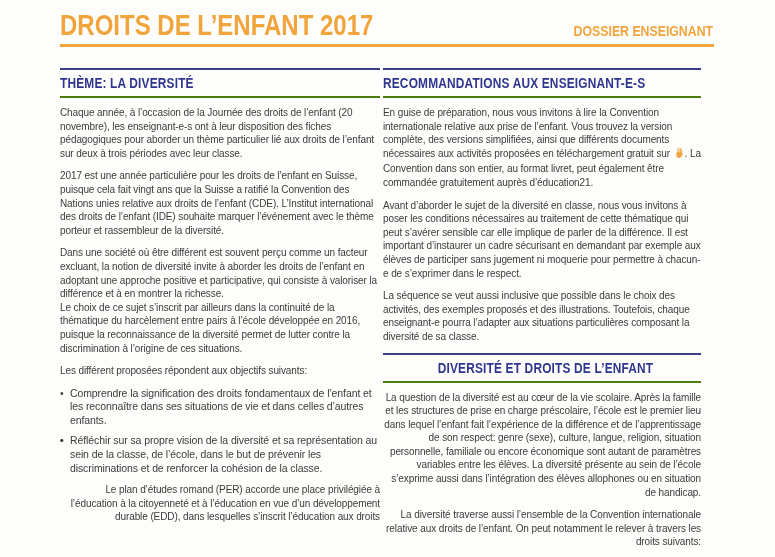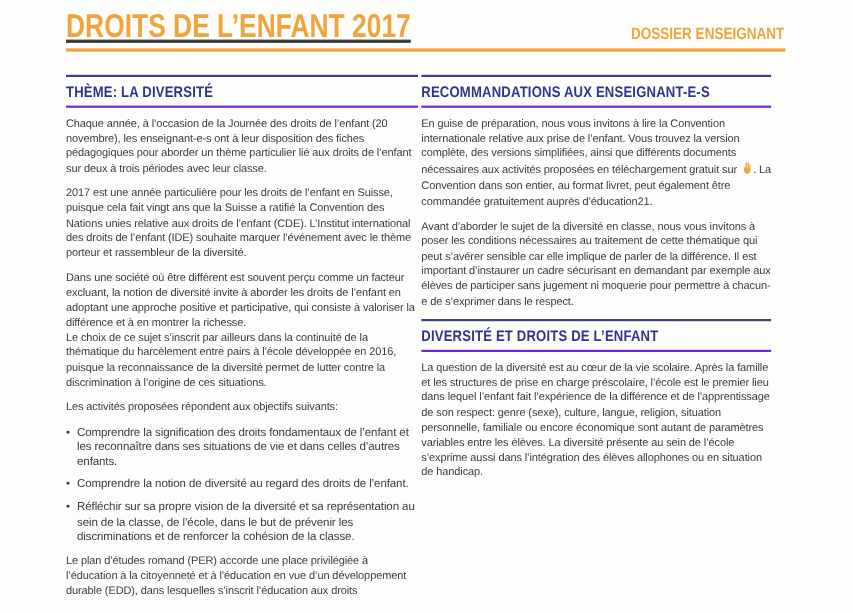--- a/index.html
+++ b/index.html
@@ -6,21 +6,21 @@
   body {
     width: 775px; height: 557px;
     background: #fdfdfc;
     overflow: hidden;
     position: relative;
     font-family: "Liberation Sans", sans-serif;
     color: #3b3b3a;
   }
 
   
-  .header { position: absolute; left: 60px; top: 8px; width: 655px; text-decoration: underline; }
+  .header { position: absolute; left: 60px; top: 8px; width: 655px; }
   .doc-title {
     margin: 0;
     font-size: 30px; line-height: 34px; font-weight: 800;
     color: #f2a43c;
     transform: scaleX(0.80); transform-origin: left center;
     white-space: nowrap; letter-spacing: 0;
   }
   .doc-subtitle {
     position: absolute; right: 2px; top: 14px;
     font-size: 15px; font-weight: 800; color: #f2a43c;
@@ -32,31 +32,31 @@
     background: #f2a43c;
   }
 
   
   .col { position: absolute; top: 68px; }
   .col-left  { left: 60px;  width: 320px; }
   .col-right { left: 383px; width: 318px; }
 
   .section-heading {
     border-top: 2px solid #3c4187;
-    border-bottom: 2px solid #6d28d9;
+    border-bottom: 2px solid #4d7c0f;
     padding: 6px 0 5px;
   }
   .section-heading h2 {
     margin: 0;
     font-size: 14px; line-height: 15px; font-weight: 800;
     color: #2f358e;
     transform: scaleX(0.85); transform-origin: left center;
     white-space: nowrap; letter-spacing: 0.2px;
   }
-  .sect2 { margin-top: 4px; }
+  .sect2 { margin-top: 4px; text-align: right; }
 
   .body-text {
     margin: 8px 0 9px;
     font-size: 10px; line-height: 13.6px;
     letter-spacing: -0.1px;
     white-space: pre-line;
     color: #3b3b3a;
   }
 
   ul.bullets { list-style: none; margin: 8px 0 0; padding: 0; }
@@ -82,29 +82,28 @@
 <div class="col col-left">
 
   <div class="section">
     <div class="section-heading">
       <h2>THÈME: LA DIVERSITÉ</h2>
     </div>
     <p class="body-text">Chaque année, à l’occasion de la Journée des droits de l’enfant (20 novembre), les enseignant-e-s ont à leur disposition des fiches pédagogiques pour aborder un thème particulier lié aux droits de l’enfant sur deux à trois périodes avec leur classe.</p>
     <p class="body-text">2017 est une année particulière pour les droits de l’enfant en Suisse, puisque cela fait vingt ans que la Suisse a ratifié la Convention des Nations unies relative aux droits de l’enfant (CDE). L’Institut international des droits de l’enfant (IDE) souhaite marquer l’événement avec le thème porteur et rassembleur de la diversité.</p>
     <p class="body-text">Dans une société où être différent est souvent perçu comme un facteur excluant, la notion de diversité invite à aborder les droits de l’enfant en adoptant une approche positive et participative, qui consiste à valoriser la différence et à en montrer la richesse.
 Le choix de ce sujet s’inscrit par ailleurs dans la continuité de la thématique du harcèlement entre pairs à l’école développée en 2016, puisque la reconnaissance de la diversité permet de lutter contre la discrimination à l’origine de ces situations.</p>
-    <p class="body-text">Les activités proposées répondent aux objectifs suivants:</p>
+    <p class="body-text">Les différent proposées répondent aux objectifs suivants:</p>
     <ul class="bullets">
       <li>
         <span class="marker">•</span>
         <span>Comprendre la signification des droits fondamentaux de l’enfant et les reconnaître dans ses situations de vie et dans celles d’autres enfants.</span>
       </li>
       <li>
         <span class="marker">•</span>
-        <span>Comprendre la notion de diversité au regard des droits de l’enfant.</span>
       </li>
       <li>
         <span class="marker">•</span>
         <span>Réfléchir sur sa propre vision de la diversité et sa représentation au sein de la classe, de l’école, dans le but de prévenir les discriminations et de renforcer la cohésion de la classe.</span>
       </li>
     </ul>
   </div>
 
   <div class="section sect2">
     <p class="body-text">Le plan d’études romand (PER) accorde une place privilégiée à l’éducation à la citoyenneté et à l’éducation en vue d’un développement durable (EDD), dans lesquelles s’inscrit l’éducation aux droits</p>
@@ -115,23 +114,25 @@
 <div class="col col-right">
 
   <div class="section">
     <div class="section-heading">
       <h2>RECOMMANDATIONS AUX ENSEIGNANT-E-S</h2>
     </div>
     <p class="body-text"><span>En guise de préparation, nous vous invitons à lire la Convention internationale relative aux prise de l’enfant. Vous trouvez la version complète, des versions simplifiées, ainsi que différents documents nécessaires aux activités proposées en téléchargement gratuit sur </span><span class="hand"><svg width="12" height="12" viewBox="0 0 24 24" aria-hidden="true">
             <path fill="#f2a43c" d="M8.8 2.6c.55 0 1 .45 1 1v6.9h1V1.9c0-.55.45-1 1-1s1 .45 1 1v8.6h1V2.8c0-.55.45-1 1-1s1 .45 1 1v8.2h1V5.3c0-.55.45-1 1-1s1 .45 1 1v9.4c0 4.1-2.6 7.3-6.4 7.3-3.4 0-5.6-2.4-5.6-5.9v-3.5c0-.9.3-1.5 1-2.2l.9-.9V3.6c0-.55.45-1 1.1-1z"></path>
           </svg></span><span>. La Convention dans son entier, au format livret, peut également être commandée gratuitement auprès d’éducation21.</span></p>
     <p class="body-text">Avant d’aborder le sujet de la diversité en classe, nous vous invitons à poser les conditions nécessaires au traitement de cette thématique qui peut s’avérer sensible car elle implique de parler de la différence. Il est important d’instaurer un cadre sécurisant en demandant par exemple aux élèves de participer sans jugement ni moquerie pour permettre à chacun-e de s’exprimer dans le respect.</p>
+    <p class="body-text">La séquence se veut aussi inclusive que possible dans le choix des activités, des exemples proposés et des illustrations. Toutefois, chaque enseignant-e pourra l’adapter aux situations particulières composant la diversité de sa classe.</p>
   </div>
 
   <div class="section sect2">
     <div class="section-heading">
       <h2>DIVERSITÉ ET DROITS DE L’ENFANT</h2>
     </div>
     <p class="body-text">La question de la diversité est au cœur de la vie scolaire. Après la famille et les structures de prise en charge préscolaire, l’école est le premier lieu dans lequel l’enfant fait l’expérience de la différence et de l’apprentissage de son respect: genre (sexe), culture, langue, religion, situation personnelle, familiale ou encore économique sont autant de paramètres variables entre les élèves. La diversité présente au sein de l’école s’exprime aussi dans l’intégration des élèves allophones ou en situation de handicap.</p>
+    <p class="body-text">La diversité traverse aussi l’ensemble de la Convention internationale relative aux droits de l’enfant. On peut notamment le relever à travers les droits suivants:</p>
 
   </div>
 
 </div>
 
 </body></html>

